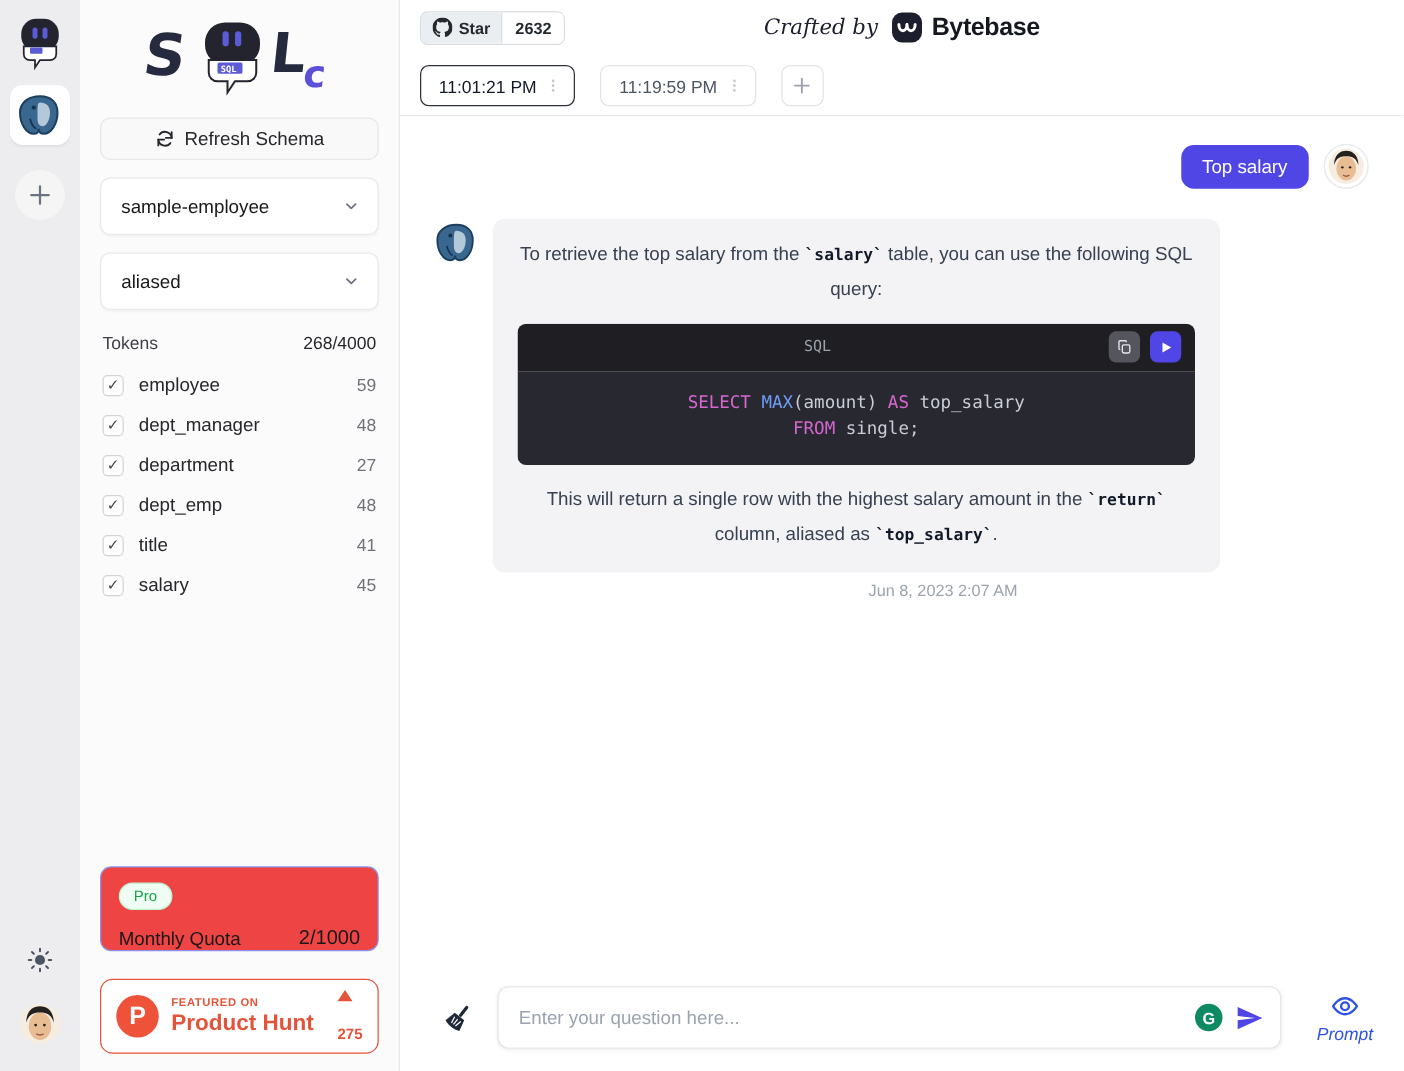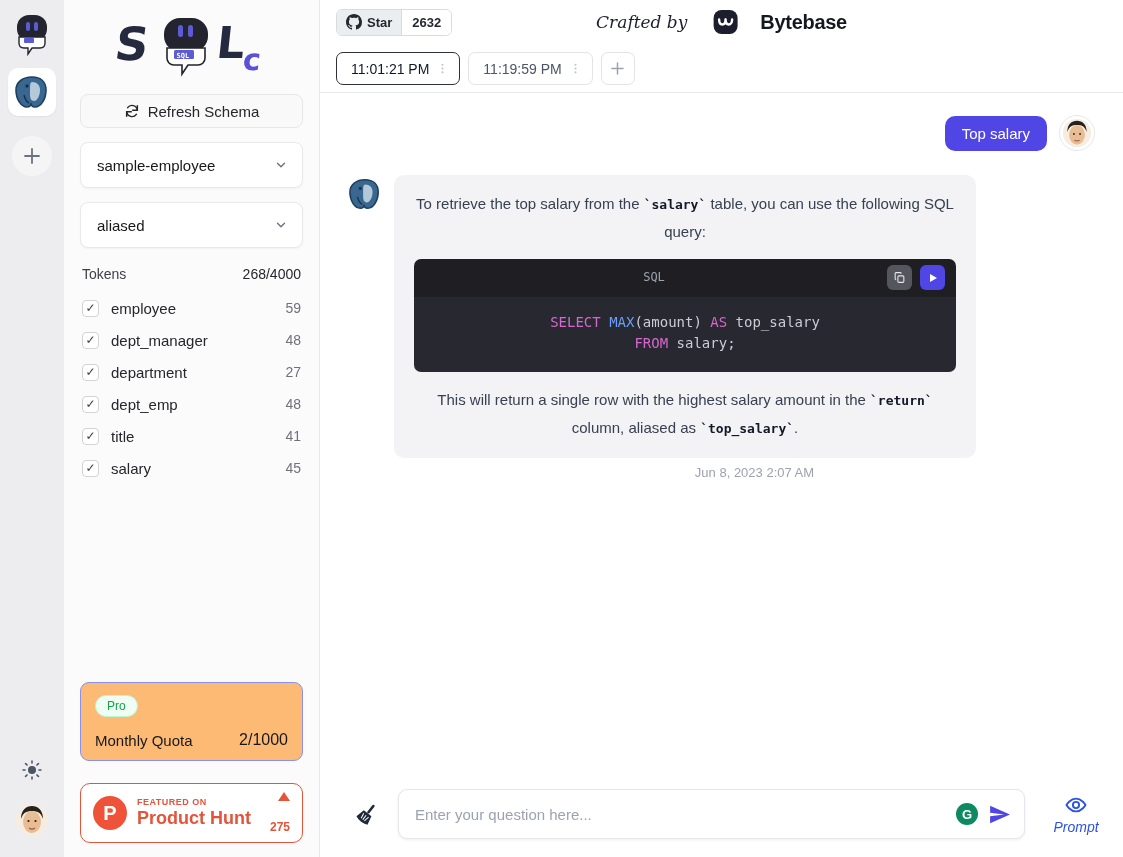--- a/index.html
+++ b/index.html
@@ -21,44 +21,44 @@
   .btn-refresh { display:flex; align-items:center; justify-content:center; gap:8px; height:34px; border:1px solid #e7e7ea; background:#f9f9fa; border-radius:8px; font-size:15px; color:#26272b; cursor:pointer; width:100%; }
   .select { display:flex; align-items:center; justify-content:space-between; background:#fff; border:1px solid #e9e9ec; box-shadow:0 1px 2px rgba(0,0,0,.04); border-radius:8px; height:46px; padding:0 14px 0 16px; margin-top:14px; font-size:15px; color:#18181b; cursor:pointer; }
   .tokens-row { display:flex; justify-content:space-between; font-size:14px; color:#3f3f46; margin:18px 2px 10px; }
   .tokens-row .val { color:#26272b; }
   .table-row { display:flex; align-items:center; height:32px; padding:0 2px; }
   .checkbox { width:17px; height:17px; border:1px solid #d4d4d8; border-radius:4px; background:#fff; display:flex; align-items:center; justify-content:center; font-size:12px; color:#3f3f46; cursor:pointer; flex-shrink:0; }
   .checkbox::after { content:"✓"; line-height:1; }
   .table-name { font-size:15px; color:#26272b; margin-left:12px; flex:1; }
   .table-count { font-size:14px; color:#71717a; }
   .side-spacer { flex:1; }
-  .quota-card { border:1px solid #8b90ea; border-radius:9px; background:#fdba74; padding:12px 14px 11px; margin-bottom:22px;margin-top:40px; }
+  .quota-card { border:1px solid #8b90ea; border-radius:9px; background:#ef4444; padding:12px 14px 0; margin-bottom:22px;margin-top:40px; }
   .pro-pill { display:inline-block; font-size:12px; color:#16a34a; background:#f0fdf4; border:1px solid #bbf7d0; border-radius:999px; padding:3px 11px; }
   .quota-row { display:flex; justify-content:space-between; align-items:center; margin-top:14px; font-size:15px; color:#18181b; }
   .quota-row .qval { font-size:16px; }
   .ph-badge { border:1px solid #e3543a; border-radius:10px; background:#fff; display:flex; align-items:center; padding:8px 12px; gap:10px; cursor:pointer; }
   .ph-logo { width:34px; height:34px; border-radius:50%; background:#ee5339; color:#fff; font-weight:bold; font-size:20px; display:flex; align-items:center; justify-content:center; flex-shrink:0; }
   .ph-logo::after { content:"P"; }
   .ph-text { flex:1; line-height:1.15; }
   .ph-featured { font-size:9px; font-weight:bold; letter-spacing:.5px; color:#e3543a; }
   .ph-name { font-size:18px; font-weight:800; color:#e3543a; }
-  .ph-vote { display:flex; flex-direction:column; align-items:flex-end;gap:16px; }
+  .ph-vote { display:flex; flex-direction:column; align-items:flex-start;gap:16px; }
   .ph-tri { width:0; height:0; border-left:6px solid transparent; border-right:6px solid transparent; border-bottom:9px solid #e3543a; }
   .ph-count { font-size:12px; font-weight:bold; color:#e3543a; margin-top:3px; }
 
   
   .main { flex:1; display:flex; flex-direction:column; background:#fff; position:relative; }
   .topbar { height:44px; display:flex; align-items:center; padding:0 16px; position:relative; }
   .gh-widget { display:flex; align-items:stretch; height:27px; border:1px solid #d8dce0; border-radius:6px; overflow:hidden; font-size:13px; font-weight:600; color:#24292f; cursor:pointer; }
   .gh-left { display:flex; align-items:center; gap:5px; background:#ebeef1; padding:0 9px; border-right:1px solid #d8dce0; }
   .gh-right { display:flex; align-items:center; background:#fff; padding:0 10px; }
-  .brand { position:absolute; left:50%; top:50%; transform:translate(-50%,-50%); display:flex; align-items:center; gap:22px; }
+  .brand { position:absolute; left:50%; top:50%; transform:translate(-50%,-50%); display:flex; align-items:center; gap:7px; }
   .crafted { font-family:"DejaVu Serif", serif; font-style:italic; font-size:17px; color:#1c1e2e; margin-right:3px; }
   .brand-name { font-size:20px; font-weight:800; color:#16181f; letter-spacing:-0.3px;text-align:center; }
-  .tabbar { display:flex; align-items:flex-start; gap:8px; padding:8px 16px 7px; border-bottom:1px solid #e8e8ea; }
+  .tabbar { display:flex; align-items:flex-start; gap:20px; padding:8px 16px 7px; border-bottom:1px solid #e8e8ea; }
   .tab { display:flex; align-items:center; gap:7px; height:33px; padding:0 10px 0 14px; border-radius:7px; border:1px solid #e4e4e7; font-size:14px; color:#4b5563; background:#fff; cursor:pointer; }
   .tab.active { border-color:#2e323a; color:#111827; }
   .tab-plus { width:34px; height:33px; border:1px solid #e4e4e7; border-radius:7px; display:flex; align-items:center; justify-content:center; cursor:pointer; background:#fff; }
 
   .chat { flex:1; overflow-y:auto; padding:22px 28px 0;text-align:center; }
   .msg-user { display:flex; justify-content:flex-end; align-items:center; gap:12px; }
   .bubble-user { background:#4f46e5; color:#fff; font-size:15px; font-weight:500; padding:9px 17px; border-radius:10px; }
   .avatar { width:36px; height:36px; border-radius:50%; border:1px solid #e5e7eb; background:#fff; overflow:hidden; display:flex; align-items:center; justify-content:center; flex-shrink:0; }
   .msg-bot { display:flex; align-items:flex-start; gap:12px; margin-top:24px; }
   .bot-avatar { width:34px; height:34px; flex-shrink:0; margin-top:2px; }
@@ -318,21 +318,21 @@
                   <path d="M15 5V4.5A1.5 1.5 0 0 0 13.5 3h-8A1.5 1.5 0 0 0 4 4.5v10A1.5 1.5 0 0 0 5.5 16H6"></path>
                 </svg>
               </button>
               <button class="code-btn run">
                 <svg width="12" height="12" viewBox="0 0 24 24">
                   <path d="M6 4l14 8-14 8z" fill="#fff"></path>
                 </svg>
               </button>
             </div>
             <div class="code-body"><span class="tok-kw">SELECT </span><span class="tok-fn">MAX</span><span>(amount) </span><span class="tok-kw">AS</span><span> top_salary</span>
-<span class="tok-kw">FROM</span><span> salary;</span></div>
+<span class="tok-kw">FROM</span><span> single;</span></div>
           </div>
 
           <span>This will return a single row with the highest salary amount in the </span><span class="inline-code">`return`</span><span> column, aliased as </span><span class="inline-code">`top_salary`</span><span>.</span>
         </div>
       </div>
 
       <div class="timestamp">Jun 8, 2023 2:07 AM</div>
     </div>
 
     <div class="composer">

